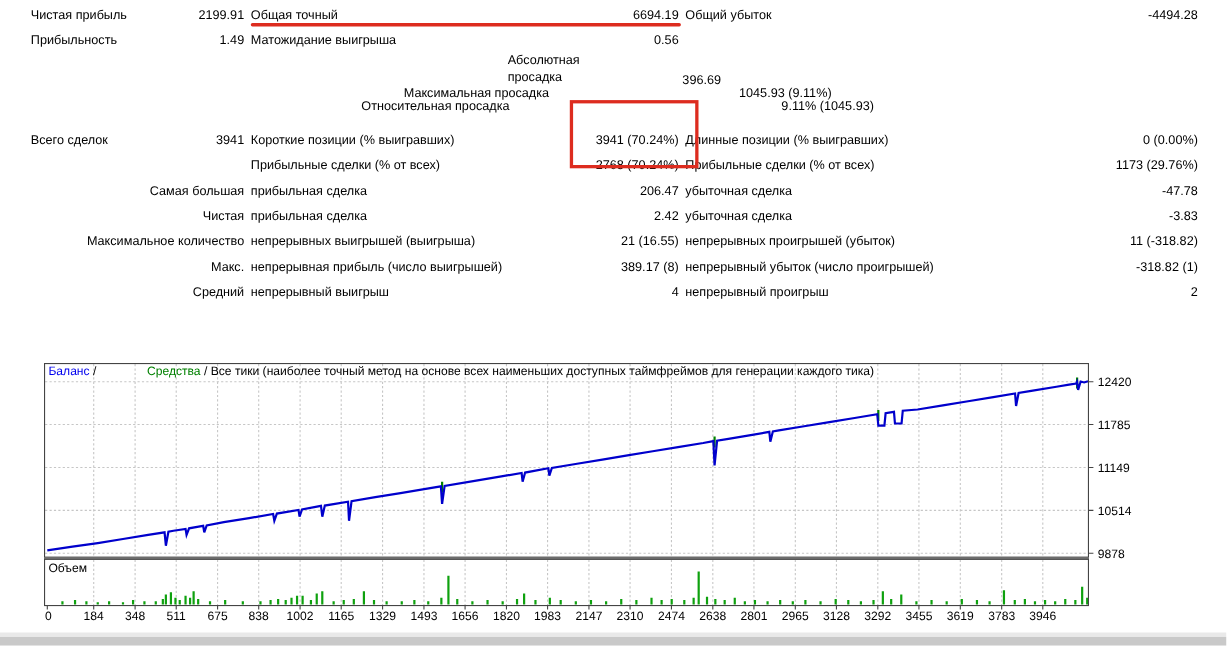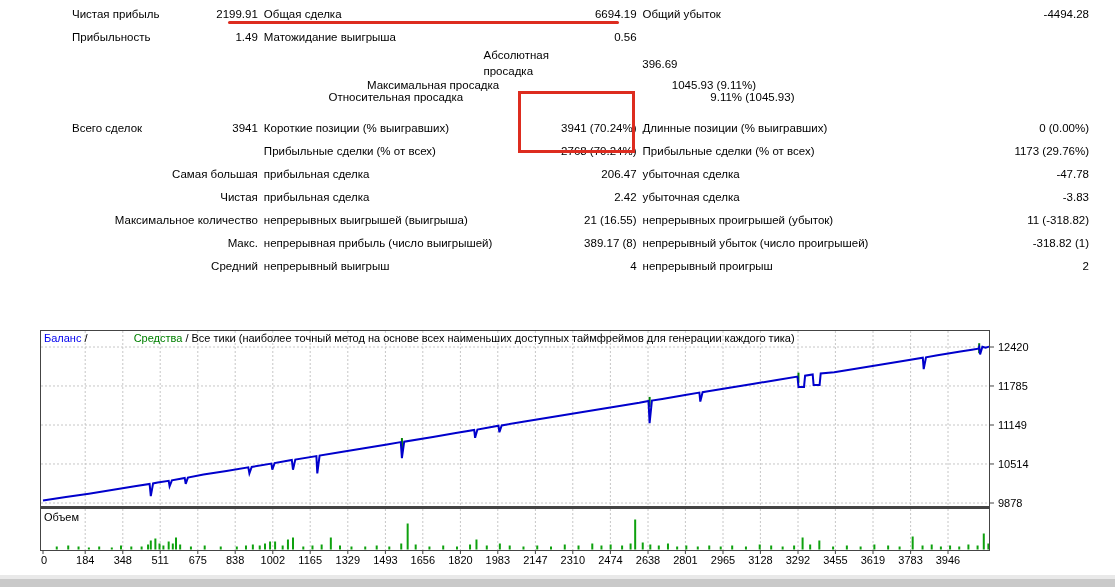--- a/index.html
+++ b/index.html
@@ -1,21 +1,21 @@
 <!DOCTYPE html>
 <html><head>
 <meta charset="utf-8">
 <style>
   html,body{margin:0;padding:0;}
   body{width:1115px;height:587px;background:#ffffff;overflow:hidden;position:relative;
        font-family:"Liberation Sans",sans-serif;color:#000;}
   
   .report{position:absolute;left:28px;top:2px;width:1061px;font-size:11.5px;}
   .r{display:flex;min-height:23px;align-items:center;}
-  .g1{width:194px;display:flex;justify-content:space-between;align-items:center;margin-left:44px;}
+  .g1{width:194px;display:flex;justify-content:space-between;align-items:flex-end;}
   .g2{width:389px;margin-left:6px;display:flex;justify-content:space-between;align-items:center;}
   .g3{width:466px;margin-left:6px;display:flex;justify-content:space-between;align-items:center;}
   .val{margin-left:auto;text-align:right;white-space:nowrap;}
   .lbl{white-space:nowrap;}
   .narrow{width:82px;white-space:normal;line-height:1.35;}
   .tall{min-height:36px;margin-bottom:13px;flex-direction:column;}
   
   .underline{position:absolute;left:228px;top:21px;width:391px;height:3px;background:#dd2c1f;border-radius:2px;}
   .redbox{position:absolute;left:518px;top:91px;width:111px;height:56px;border:3px solid #dd2c1f;}
   
@@ -34,21 +34,21 @@
 <body>
 
 <div class="report">
 
   <div class="r">
     <div class="g1">
         <span class="lbl">Чистая прибыль</span>
         <span class="val">2199.91</span>
       </div>
     <div class="g2">
-        <span class="lbl">Общая сделка</span>
+        <span class="lbl">Общая точный</span>
         <span class="val">6694.19</span>
       </div>
     <div class="g3">
         <span class="lbl">Общий убыток</span>
         <span class="val">-4494.28</span>
       </div>
   </div>
 
   <div class="r">
     <div class="g1">

